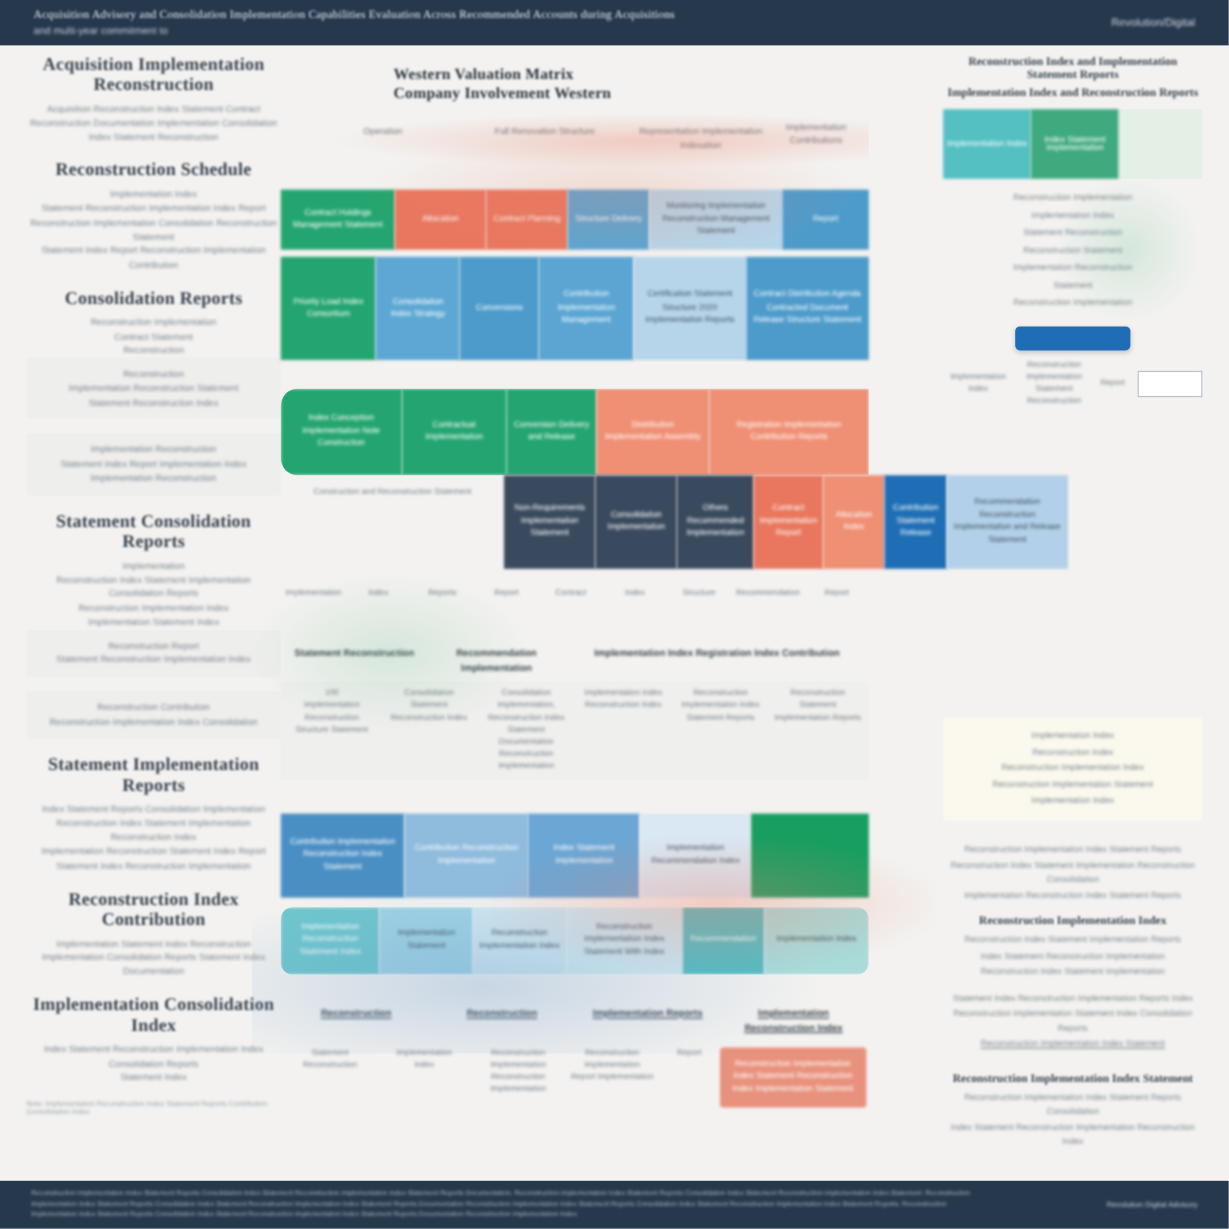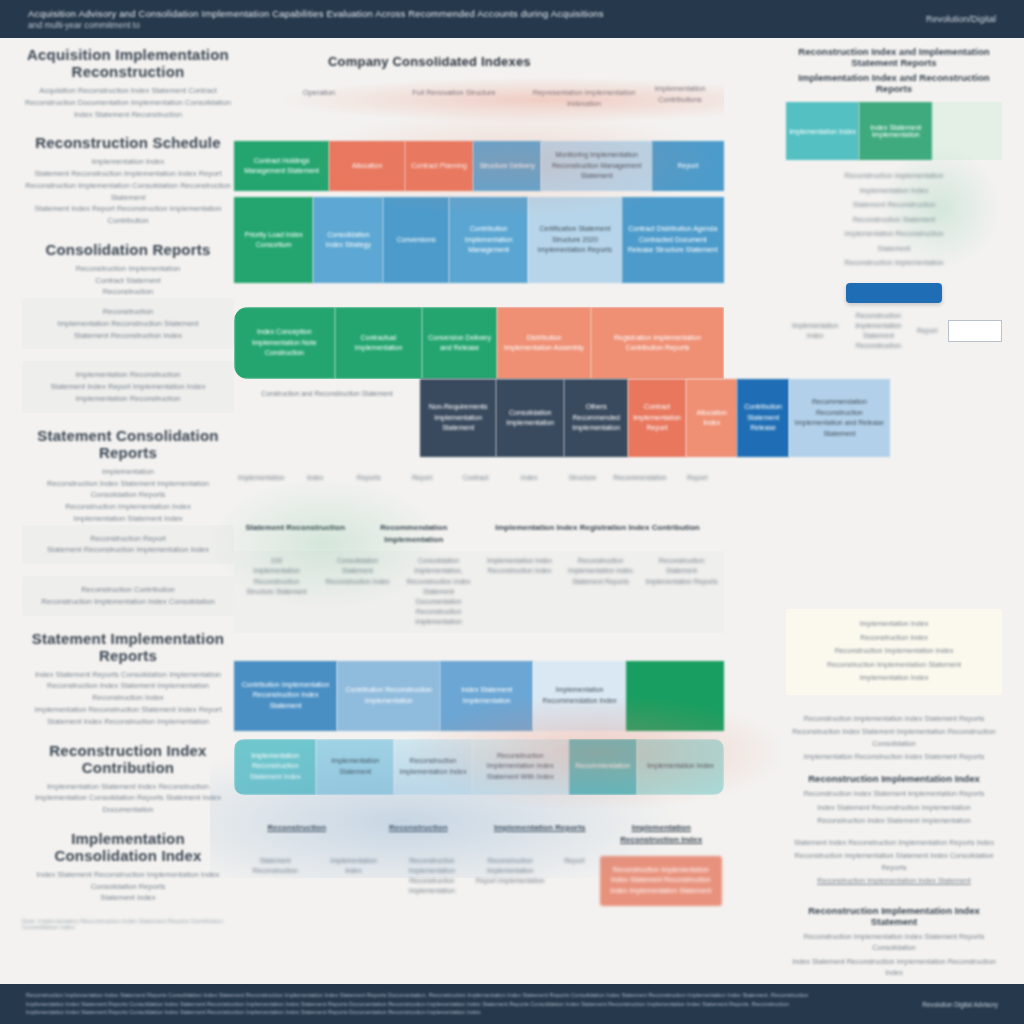--- a/index.html
+++ b/index.html
@@ -8,21 +8,21 @@
     font-family: "Liberation Sans", sans-serif;
     background:#f2f1ef;
     color:#2f3a46;
     overflow:hidden;
     position:relative;
   }
 
   
   .bl   { filter: blur(1.15px); }
   .bl2  { filter: blur(1.5px); }
-  .blh  { filter: blur(0.85px); }
+  .blh  { filter: blur(0.85px); font-family: Liberation Serif, serif; }
 
   
   #topbar{
     position:absolute; left:0; top:0; width:1024px; height:38px;
     background:#26384c; display:flex; align-items:center;
     justify-content:space-between; padding:0 28px;
   }
   #topbar .tb-left{ line-height:1.25; }
   #topbar .tb-l1{ font-size:9.5px; color:#e9edf1; letter-spacing:.2px; white-space:nowrap;}
   #topbar .tb-l2{ font-size:8.5px; color:#c3ccd6; }
@@ -174,21 +174,22 @@
         <div class="lsec-h blh">Implementation Consolidation Index</div>
         <div class="lsec-p bl">Index Statement Reconstruction Implementation Index Consolidation Reports</div>
         <div class="lsec-p bl">Statement Index</div>
       </div>
       <div class="lfoot bl2">Note:   Implementation Reconstruction Index Statement Reports Contribution Consolidation Index</div>
     </div>
 
   <div id="center">
 
     <div class="ctitle">
-      <div class="ctitle-2 blh">Company Consolidated Indexes</div>
+      <div class="ctitle-1 blh">Western Valuation Matrix</div>
+      <div class="ctitle-2 blh">Company Involvement Western</div>
     </div>
 
     <div class="labelrow" id="callouts">
         <span class="bl" style="left: 50px; top: 4px; width: 70px;">Operation</span>
         <span class="bl" style="left: 160px; top: 4px; width: 120px;">Full Renovation Structure</span>
         <span class="bl" style="left: 290px; top: 4px; width: 120px;">Representation Implementation Indexation</span>
         <span class="bl" style="left: 402px; top: 0px; width: 88px;">Implementation Contributions</span>
         <div style="position: absolute; left: 40px; top: -6px; width: 450px; height: 46px; background: radial-gradient(at 60% 50%, rgba(232, 119, 94, 0.3), rgba(232, 119, 94, 0) 70%);"></div>
       </div>
 

